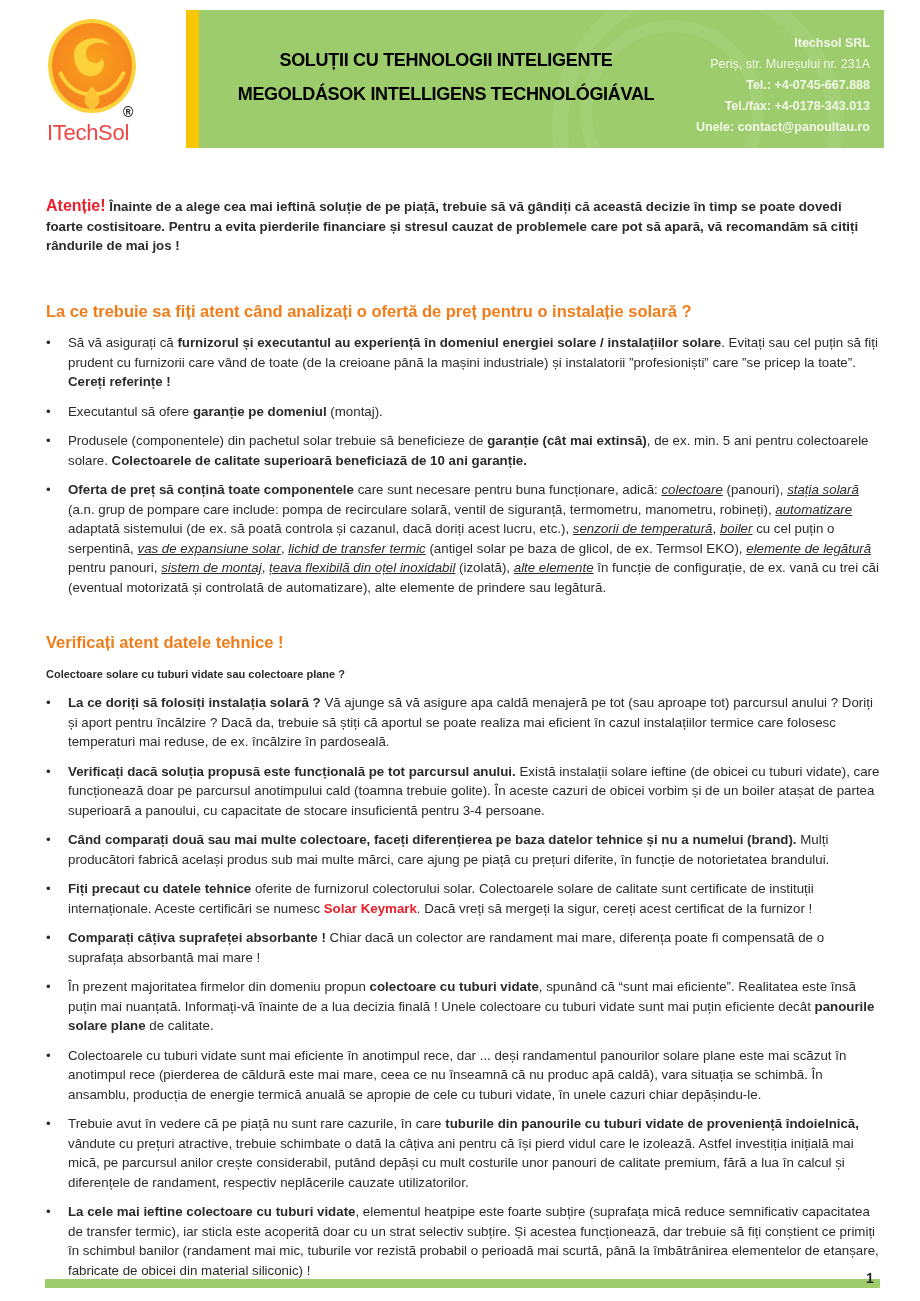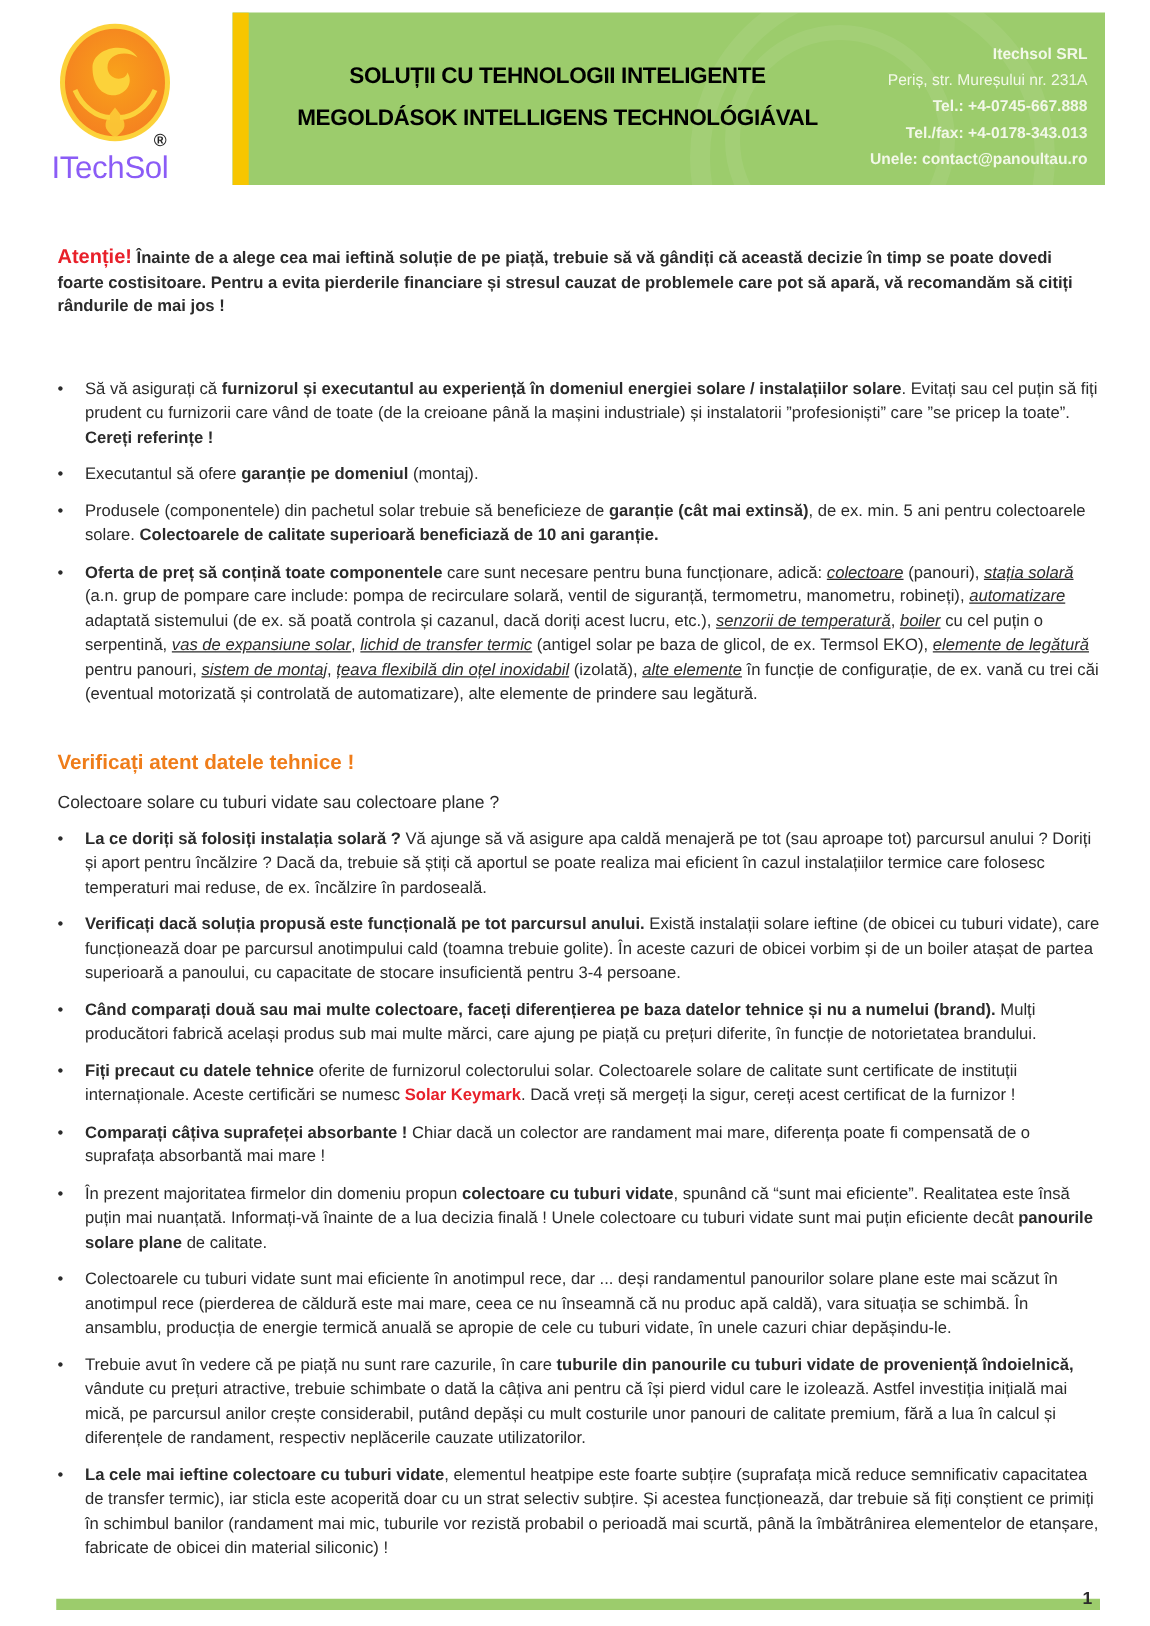--- a/index.html
+++ b/index.html
@@ -3,21 +3,21 @@
 <meta charset="utf-8">
 <style>
   html, body { margin: 0; padding: 0; background: #ffffff; }
   body { width: 920px; height: 1301px; position: relative; overflow: hidden;
          font-family: "Liberation Sans", "DejaVu Sans", sans-serif; color: #2b2b2b; }
 
   
   .logo { position: absolute; left: 38px; top: 16px; width: 110px; height: 128px; }
   .logo svg { position: absolute; left: 6px; top: 0; }
   .logo-text { position: absolute; left: 0; top: 104px; width: 100px; text-align: center;
-               font-size: 25px; color: #8b5cf6; letter-spacing: -0.3px; }
+               font-size: 22px; color: #ef4444; letter-spacing: -0.3px; }
   .logo-reg { position: absolute; left: 85px; top: 88px; font-size: 14px; font-weight: bold; color: #222; }
 
   .banner { position: absolute; left: 186px; top: 10px; width: 698px; height: 138px;
             background: #9ccc6c; overflow: hidden; }
   .banner-strip { position: absolute; left: 0; top: 0; width: 13px; height: 100%; background: #f7c600; }
   .banner-swirl { position: absolute; right: 40px; top: -30px; width: 260px; height: 260px; border-radius: 50%;
                   border: 16px solid rgba(255,255,255,0.07); }
   .banner-swirl2 { position: absolute; right: 120px; top: 10px; width: 160px; height: 160px; border-radius: 50%;
                    border: 12px solid rgba(255,255,255,0.07); }
   .slogan { position: absolute; left: 40px; width: 440px; text-align: center; color: #000000;
@@ -26,21 +26,21 @@
   .slogan-2 { top: 74px; }
   .contact { position: absolute; right: 14px; top: 23px; text-align: right; color: #f2f8e8;
              font-size: 12.5px; line-height: 21px; }
   .contact .b { font-weight: bold; }
 
   
   .content { position: absolute; left: 46px; top: 184px; width: 834px; font-size: 13.3px; line-height: 19.5px; }
   .intro { font-weight: bold; margin: 12px 0 46px 0; }
   .intro .attn { color: #e8202a; font-size: 16px; }
   h2 { color: #ef7d1a; font-size: 16.5px; margin: 0 0 12px 0; font-weight: bold; }
-  h3 { font-size: 14px; font-weight: normal; margin: 0 0 9px 0; }
+  h3 { font-size: 11px; font-weight: bold; margin: 0 0 9px 0; }
   ul { list-style: none; padding: 0; margin: 0; }
   li { position: relative; padding-left: 22px; margin-bottom: 10px; }
   li::before { content: "•"; position: absolute; left: 0; top: 0; }
   b { font-weight: bold; }
   .u { text-decoration: underline; font-style: italic; }
   .red { color: #e8202a; font-weight: bold; }
   .section-gap { height: 26px; }
 
   
   .footer-bar { position: absolute; left: 45px; top: 1279px; width: 835px; height: 9px; background: #9ccc6c; }
@@ -79,20 +79,21 @@
     <div>Periș, str. Mureșului nr. 231A</div>
     <div class="b">Tel.: +4-0745-667.888</div>
     <div class="b">Tel./fax: +4-0178-343.013</div>
     <div class="b">Unele: contact@panoultau.ro</div>
   </div>
 </div>
 
 <div class="content">
   <p class="intro"><span class="attn">Atenție!</span><span> Înainte de a alege cea mai ieftină soluție de pe piață, trebuie să vă gândiți că această decizie în timp se poate dovedi foarte costisitoare. Pentru a evita pierderile financiare și stresul cauzat de problemele care pot să apară, vă recomandăm să citiți rândurile de mai jos !</span></p>
 
+  <h2>La ce trebuie sa fiți atent când analizați o ofertă de preț pentru o instalație solară ?</h2>
   <ul>
     <li><span>Să vă asigurați că </span><b>furnizorul și executantul au experiență în domeniul energiei solare / instalațiilor solare</b><span>. Evitați sau cel puțin să fiți prudent cu furnizorii care vând de toate (de la creioane până la mașini industriale) și instalatorii ”profesioniști” care ”se pricep la toate”. </span><b>Cereți referințe !</b></li>
     <li><span>Executantul să ofere </span><b>garanție pe domeniul</b><span> (montaj).</span></li>
     <li><span>Produsele (componentele) din pachetul solar trebuie să beneficieze de </span><b>garanție (cât mai extinsă)</b><span>, de ex. min. 5 ani pentru colectoarele solare. </span><b>Colectoarele de calitate superioară beneficiază de 10 ani garanție.</b></li>
     <li><b>Oferta de preț să conțină toate componentele</b><span> care sunt necesare pentru buna funcționare, adică: </span><span class="u">colectoare</span><span> (panouri), </span><span class="u">stația solară</span><span> (a.n. grup de pompare care include: pompa de recirculare solară, ventil de siguranță, termometru, manometru, robineți), </span><span class="u">automatizare</span><span> adaptată sistemului (de ex. să poată controla și cazanul, dacă doriți acest lucru, etc.), </span><span class="u">senzorii de temperatură</span><span>, </span><span class="u">boiler</span><span> cu cel puțin o serpentină, </span><span class="u">vas de expansiune solar</span><span>, </span><span class="u">lichid de transfer termic</span><span> (antigel solar pe baza de glicol, de ex. Termsol EKO), </span><span class="u">elemente de legătură</span><span> pentru panouri, </span><span class="u">sistem de montaj</span><span>, </span><span class="u">țeava flexibilă din oțel inoxidabil</span><span> (izolată), </span><span class="u">alte elemente</span><span> în funcție de configurație, de ex. vană cu trei căi (eventual motorizată și controlată de automatizare), alte elemente de prindere sau legătură.</span></li>
   </ul>
 
   <div class="section-gap"></div>
 
   <h2>Verificați atent datele tehnice !</h2>

